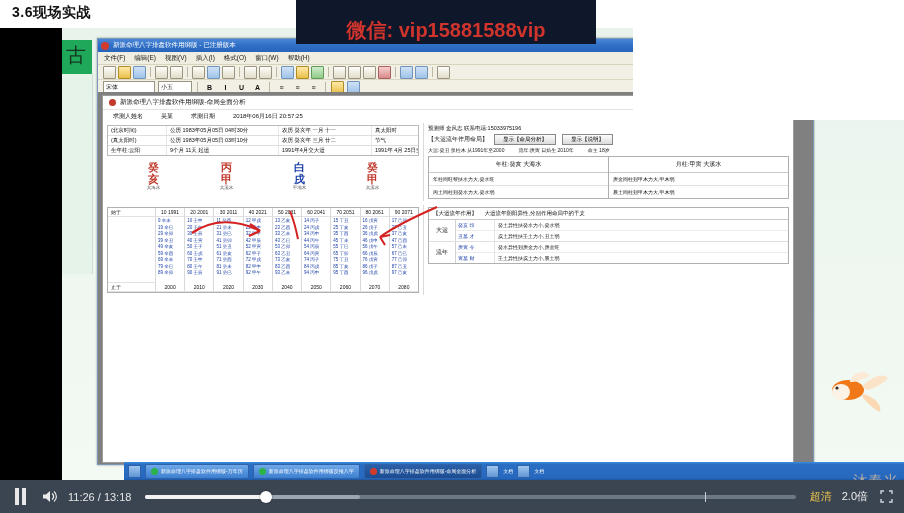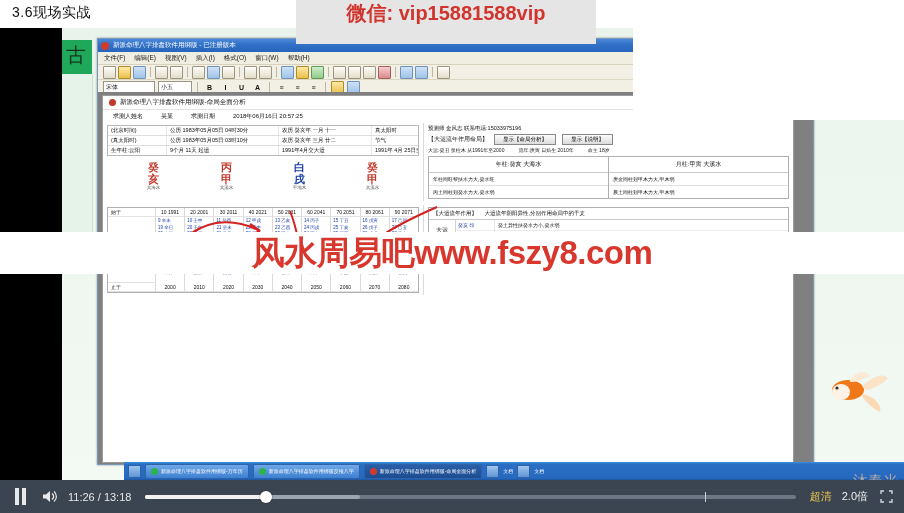--- a/index.html
+++ b/index.html
@@ -1,20 +1,20 @@
 <!DOCTYPE html>
 <html><head>
 <meta charset="utf-8">
 <style>
   html,body{margin:0;padding:0;background:#fff;}
   body{width:904px;height:513px;overflow:hidden;font-family:"Liberation Sans","DejaVu Sans",sans-serif;}
   #root{position:relative;width:904px;height:513px;background:#fff;overflow:hidden;}
 
   
-  .page-title{position:absolute;left:12px;top:4px;font-size:14px;font-weight:normal;color:#111;letter-spacing:.5px;}
+  .page-title{position:absolute;left:12px;top:4px;font-size:14px;font-weight:bold;color:#111;letter-spacing:.5px;}
 
   
   .stage{position:absolute;left:0;top:28px;width:904px;height:452px;background:#000;overflow:hidden;}
 
   
   .pillar{position:absolute;top:0;height:452px;background:#000;}
   .pillar.l{left:0;width:62px;}
   .pillar.r{right:0;width:0px;}
 
   
@@ -121,21 +121,21 @@
   .tbtn .ic{width:7px;height:7px;border-radius:50%;background:#2cb34a;}
   .tbtn.active .ic{background:#d23b2c;}
   .tbtn .lb{font-size:5px;color:#fff;white-space:nowrap;filter:blur(.2px);}
   .tb-mini{width:11px;height:11px;border:1px solid #2e63ab;background:linear-gradient(180deg,#9fc6ee,#5f94d4);}
   .tray{margin-left:auto;display:flex;align-items:center;gap:4px;padding-right:6px;font-size:5px;color:#fff;}
 
   
   .fish{position:absolute;right:12px;top:340px;width:72px;height:48px;pointer-events:none;}
 
   
-  .wm-top{position:absolute;left:296px;top:0;width:300px;height:44px;background:#e5e5e5;display:flex;align-items:flex-start;justify-content:center;}
+  .wm-top{position:absolute;left:296px;top:0;width:300px;height:44px;background:#0f172a;display:flex;align-items:flex-end;justify-content:center;}
   .wm-top span{color:#d0342c;font-size:20px;font-weight:bold;white-space:nowrap;}
   .wm-tr{position:absolute;left:633px;top:0;width:271px;height:120px;background:#fff;}
   .wm-center{position:absolute;left:0;top:232px;width:904px;height:42px;display:flex;align-items:center;justify-content:center;background:#fff;}
   .wm-center span{color:#d8372e;font-size:33px;font-weight:bold;white-space:nowrap;letter-spacing:-.5px;}
   .wm-logo{position:absolute;right:6px;bottom:22px;font-size:15px;color:#cdb6a0;opacity:.85;font-family:"DejaVu Sans",sans-serif;}
 
   
   .player{position:absolute;left:0;bottom:0;width:904px;height:33px;background:#3b4551;display:flex;align-items:center;padding:0 10px;box-sizing:border-box;gap:10px;}
   .pp{width:20px;height:18px;display:flex;align-items:center;justify-content:center;gap:3px;}
   .pp i{display:block;width:4px;height:17px;background:#e8e8e8;}
@@ -540,23 +540,20 @@
       </div>
 
     </div>
 
     <div class="pillar r"></div>
   </div>
 
   <div class="wm-tr"></div>
   <div class="wm-top">
     <span>微信: vip15881588vip</span>
-  </div>
-  <div class="wm-center">
-    <span>风水周易吧www.fszy8.com</span>
   </div>
   <div class="wm-logo">沐春光</div>
 
   <div class="player">
     <div class="pp">
       <i></i>
       <i></i>
     </div>
     <div class="vol">
       <svg width="17" height="15" viewBox="0 0 17 15">

